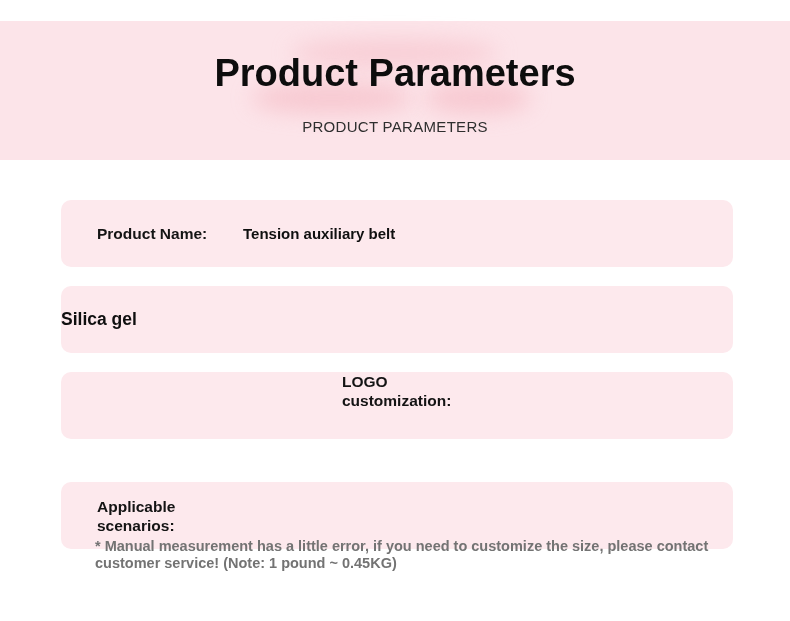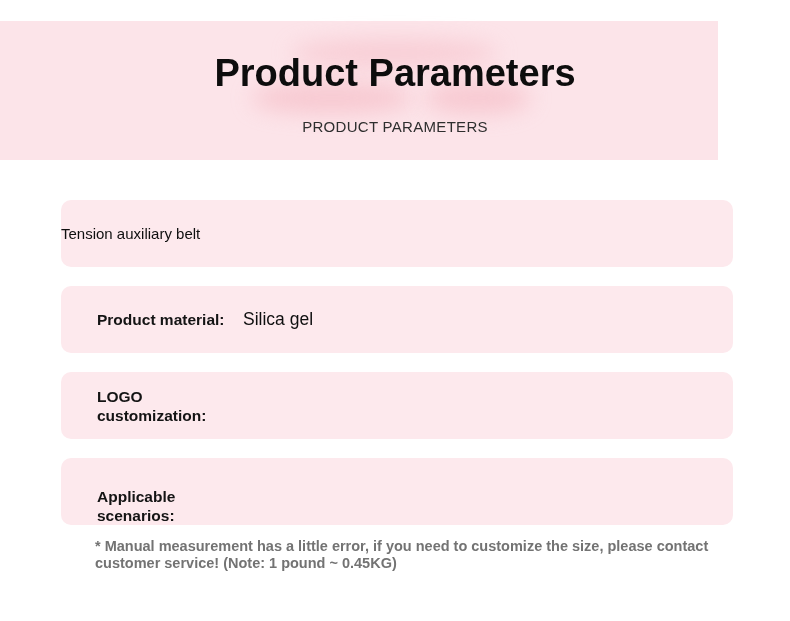--- a/index.html
+++ b/index.html
@@ -6,21 +6,21 @@
   body {
     width: 790px; height: 621px;
     background: #ffffff;
     position: relative;
     overflow: hidden;
     font-family: "Liberation Sans", sans-serif;
   }
   .header-band {
     position: absolute;
     left: 0; top: 21px;
-    width: 718px; height: 139px;
+    width: 790px; height: 139px;
     background: #fce4e9;
   }
   .ghost {
     position: absolute;
     background: #f5b9c3;
     filter: blur(11px);
     border-radius: 45%;
     pointer-events: none;
   }
   .ghost-top    { left: 292px; top: 19px;  width: 205px; height: 26px; opacity: .55; }
@@ -50,33 +50,33 @@
     position: absolute;
     left: 61px;
     width: 672px; height: 67px;
     background: #fde9ed;
     border-radius: 10px;
     display: flex;
     align-items: center;
   }
   .spec-row-1 { top: 200px; }
   .spec-row-2 { top: 286px; }
-  .spec-row-3 { top: 372px; }
-  .spec-row-4 { top: 458px; align-items: flex-end; }
+  .spec-row-3 { top: 372px; flex-direction: column; }
+  .spec-row-4 { top: 482px; }
   .spec-label {
     margin-left: 36px;
     width: 146px;
     flex: 0 0 146px;
     font-weight: bold;
     font-size: 15.5px;
     line-height: 19px;
     color: #141414;
   }
   .spec-value {
-    font-weight: normal;
+    font-weight: bold;
     font-size: 15px;
     color: #0f0f0f;
     padding-right: 20px;
   }
   .spec-row-2 .spec-value,
   .spec-row-3 .spec-value { font-size: 17.5px; }
   .footnote {
     position: absolute;
     left: 95px; top: 538px;
     width: 616px;
@@ -91,25 +91,25 @@
 
 <div class="header-band">
   <span class="ghost ghost-top"></span>
   <span class="ghost ghost-mid-l"></span>
   <span class="ghost ghost-mid-r"></span>
   <div class="page-title">Product Parameters</div>
   <div class="page-subtitle">PRODUCT PARAMETERS</div>
 </div>
 
 <div class="spec-row spec-row-1">
+  <div class="spec-label">Product Name:</div>
   <div class="spec-value">Tension auxiliary belt</div>
 </div>
 
 <div class="spec-row spec-row-2">
-  <div class="spec-label">Product material:</div>
   <div class="spec-value">Silica gel</div>
 </div>
 
 <div class="spec-row spec-row-3">
   <div class="spec-label">LOGO customization:</div>
 </div>
 
 <div class="spec-row spec-row-4">
   <div class="spec-label">Applicable scenarios:</div>
 </div>

